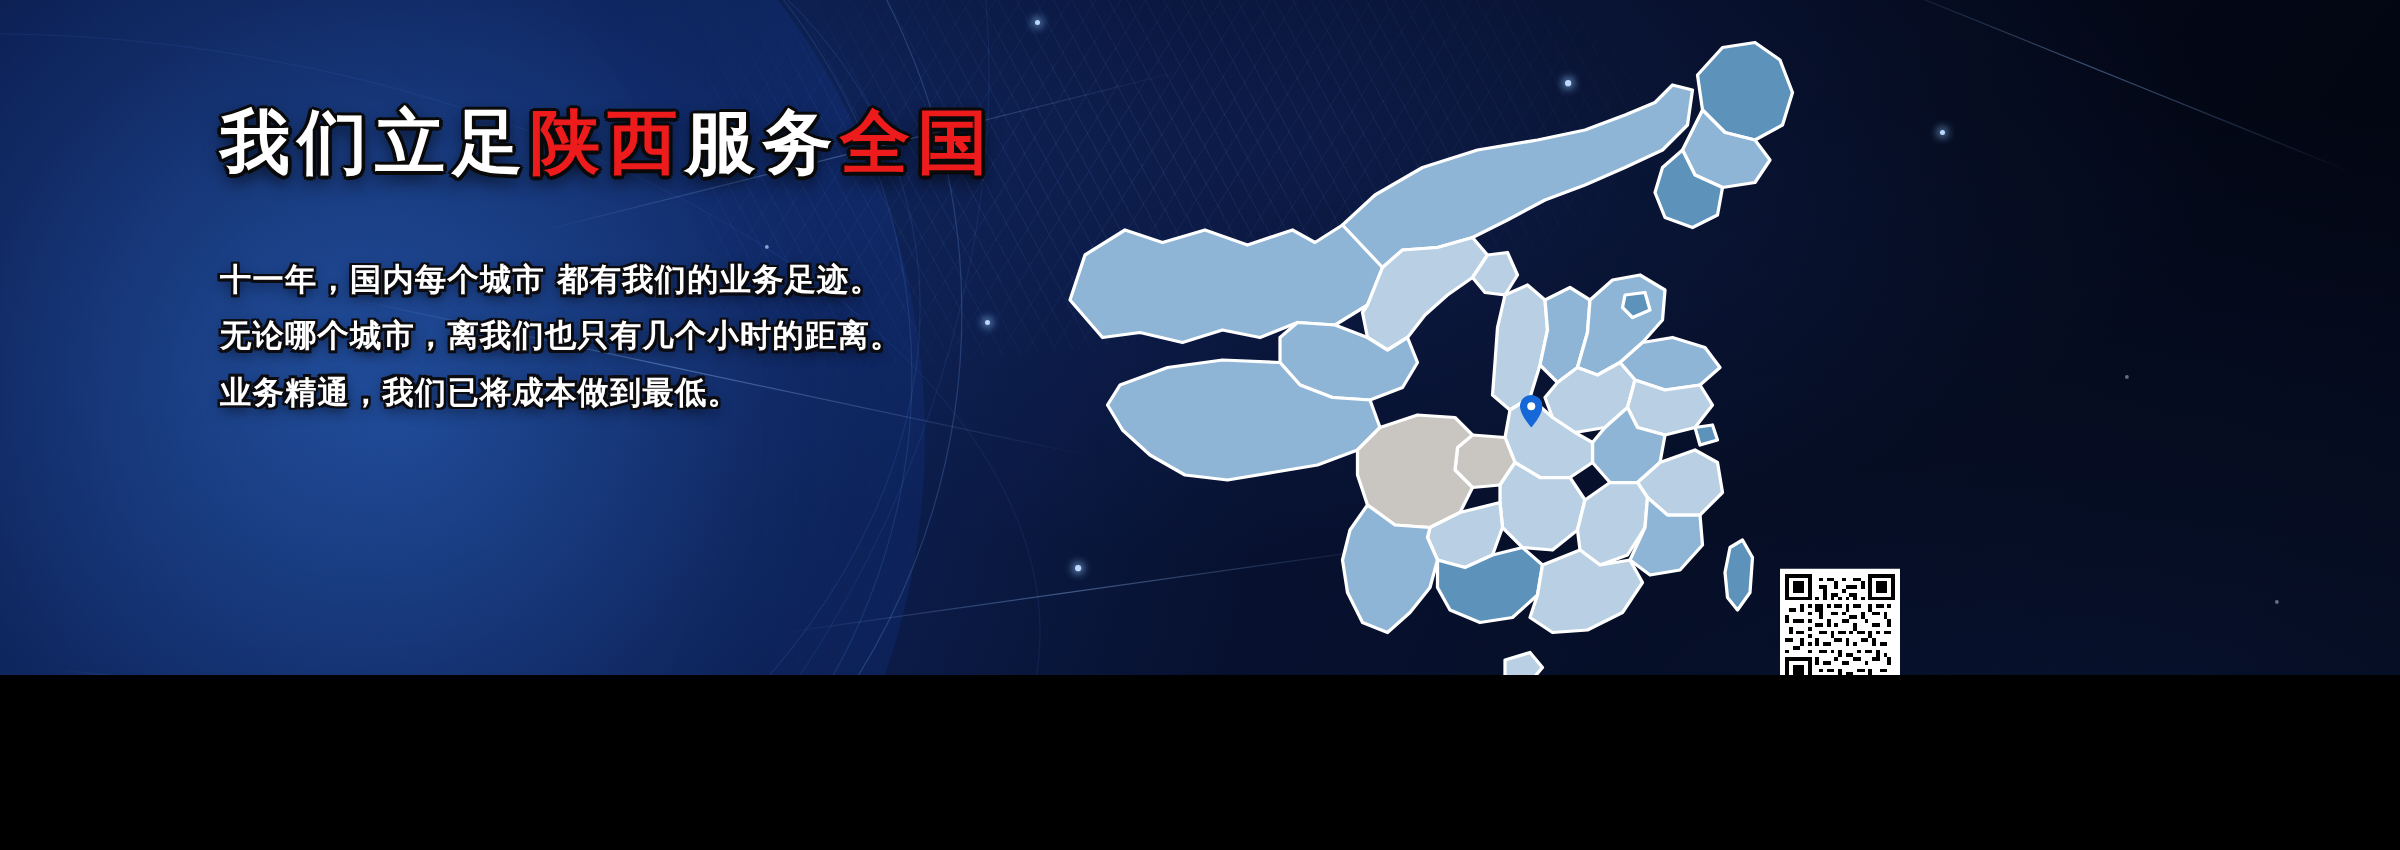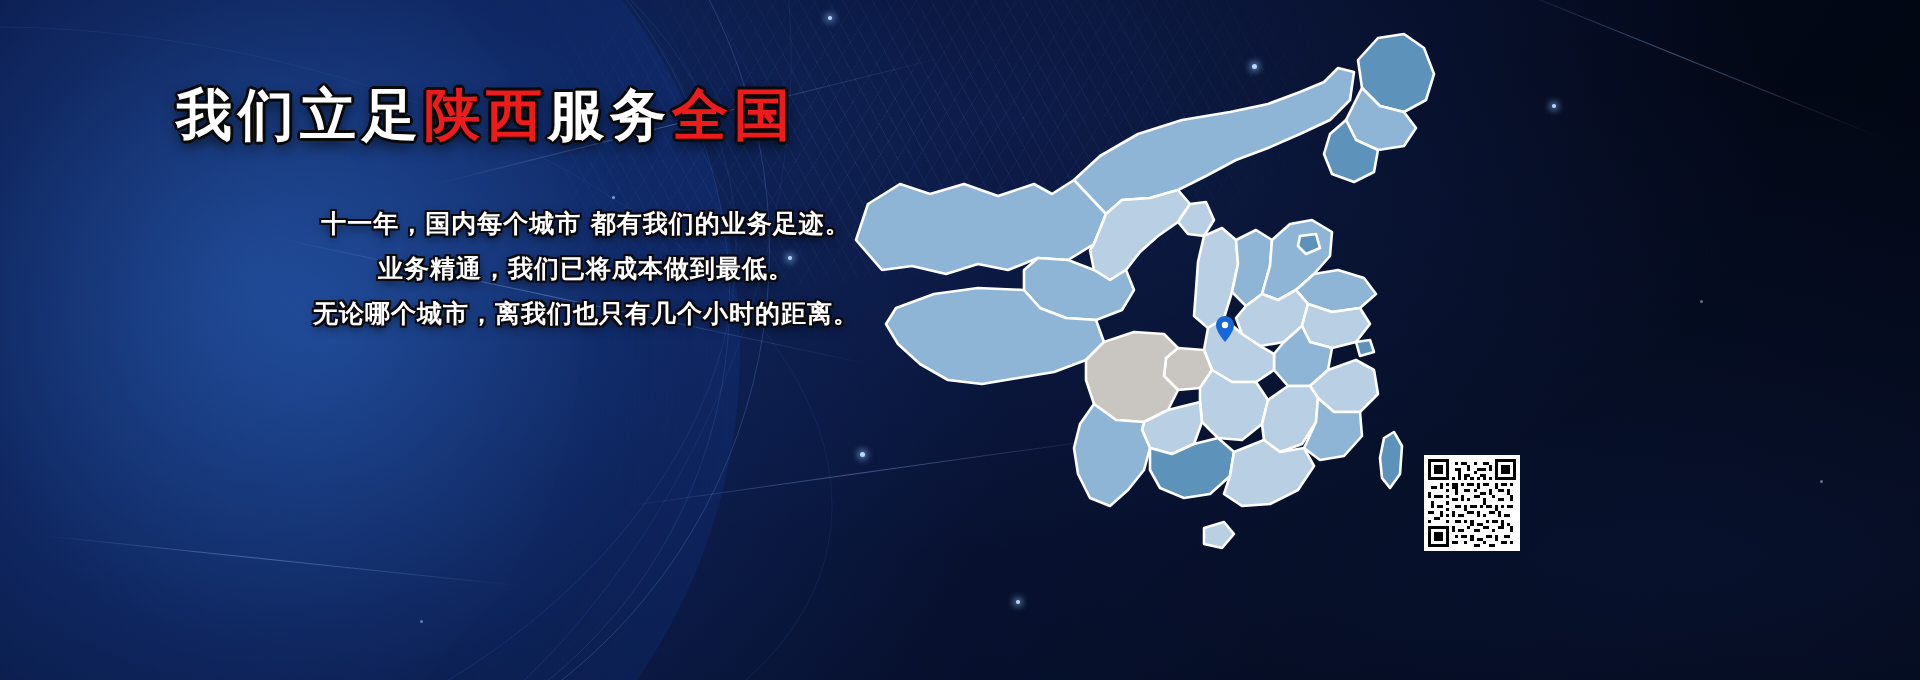--- a/index.html
+++ b/index.html
@@ -1,19 +1,19 @@
 <!DOCTYPE html>
 <html><head>
 <meta charset="utf-8">
 <style>
   * { margin:0; padding:0; box-sizing:border-box; }
   html,body { background:#000; }
   #banner {
     position:relative;
-    width:1920px; height:680px;
+    width:1920px; height:540px;
     overflow:hidden;
     font-family:"DejaVu Sans","Liberation Sans",sans-serif;
     background:
       radial-gradient(circle at 330px 330px, rgba(40,95,190,0.55) 0%, rgba(22,55,130,0.38) 22%, rgba(10,24,70,0.18) 42%, rgba(4,8,28,0) 62%),
       radial-gradient(ellipse at 1000px 120px, rgba(30,60,140,0.35) 0%, rgba(6,12,40,0) 55%),
       radial-gradient(ellipse at 1700px 560px, rgba(20,45,110,0.28) 0%, rgba(4,8,28,0) 60%),
       linear-gradient(125deg,#06102f 0%,#061334 18%,#050c26 45%,#030817 72%,#02050f 100%);
   }
 
   
@@ -53,21 +53,21 @@
     font-size:56px; line-height:1.05; font-weight:700; letter-spacing:6px;
     white-space:nowrap;
     color:#ffffff;
     text-shadow:
       -2px -2px 0 #0a0a0a, 2px -2px 0 #0a0a0a, -2px 2px 0 #0a0a0a, 2px 2px 0 #0a0a0a,
       0 3px 0 #0a0a0a, 3px 0 0 #0a0a0a, 0 -3px 0 #0a0a0a, -3px 0 0 #0a0a0a,
       0 6px 14px rgba(0,0,0,0.85);
   }
   .headline .hi { color:#ed1b1b; }
 
-  .lines { margin-top:56px;text-align:center; }
+  .lines { margin-top:56px; }
   .line {
     font-size:25px; line-height:45px; font-weight:700; letter-spacing:1px;
     color:#ffffff; white-space:nowrap;
     text-shadow:
       -2px -2px 0 #0b0b10, 2px -2px 0 #0b0b10, -2px 2px 0 #0b0b10, 2px 2px 0 #0b0b10,
       0 2px 0 #0b0b10, 2px 0 0 #0b0b10, 0 -2px 0 #0b0b10, -2px 0 0 #0b0b10,
       0 4px 10px rgba(0,0,0,0.8);
   }
 
   
@@ -116,22 +116,22 @@
   <div class="dot" style="left:1128px; top:180px; width:3px; height:3px; opacity:.6;"></div>
   <div class="dot" style="left:1700px; top:300px; width:3px; height:3px; opacity:.5;"></div>
   <div class="dot" style="left:420px; top:620px; width:3px; height:3px; opacity:.5;"></div>
   <div class="dot" style="left:1820px; top:480px; width:3px; height:3px; opacity:.5;"></div>
 
   <div class="copy">
     <div class="headline"><span>我们立足</span><span class="hi">陕西</span><span>服务</span><span class="hi">全国</span></div>
 
     <div class="lines">
       <div class="line">十一年，国内每个城市 都有我们的业务足迹。</div>
+      <div class="line">无论哪个城市，离我们也只有几个小时的距离。</div>
       <div class="line">业务精通，我们已将成本做到最低。</div>
-      <div class="line">无论哪个城市，离我们也只有几个小时的距离。</div>
     </div>
   </div>
 
   <div class="rule"></div>
 
   <div class="map">
     <svg viewBox="0 0 660 560" xmlns="http://www.w3.org/2000/svg">
       <g stroke="#ffffff" stroke-width="2.6" stroke-linejoin="round">
 
         <path fill="#8fb5d6" d="M18,232 L30,196 L62,176 L92,186 L126,176 L160,188 L196,176 L214,186 L236,172 L258,180 L268,206 L256,236 L230,252 L200,250 L170,262 L140,256 L108,266 L74,258 L44,262 Z"></path>

